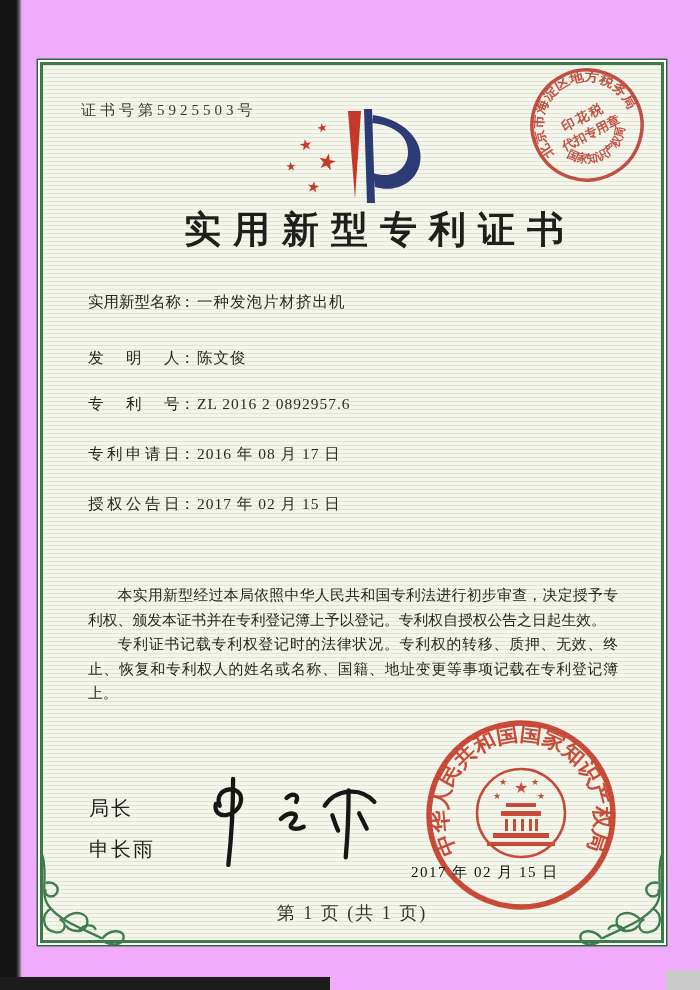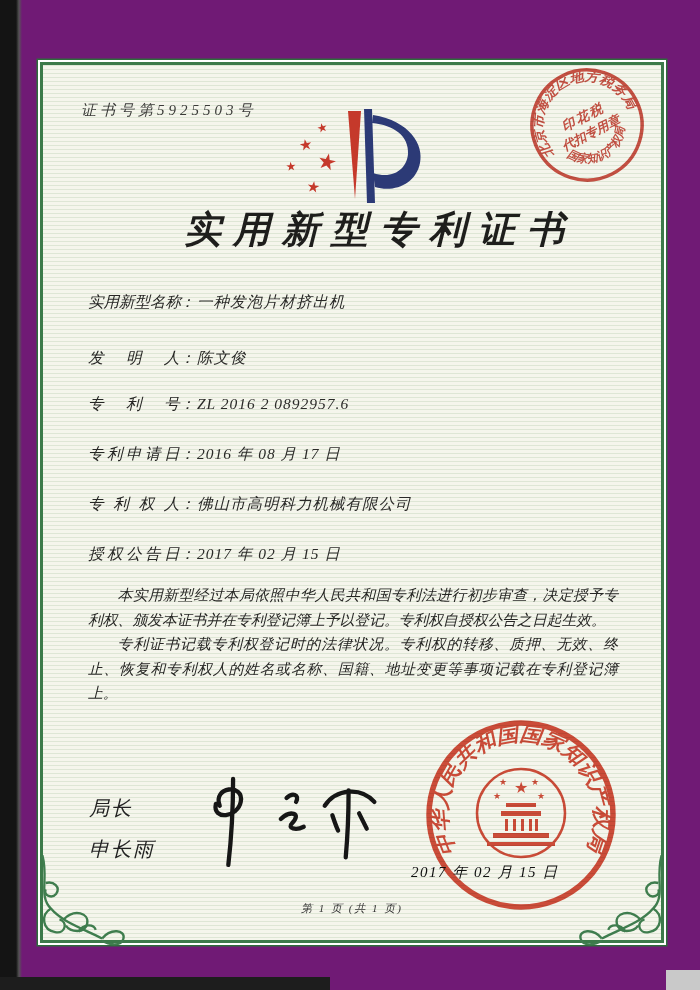--- a/index.html
+++ b/index.html
@@ -1,17 +1,17 @@
 <!DOCTYPE html>
 <html><head>
 <meta charset="utf-8">
 <style>
   html,body{margin:0;padding:0;background:#9a9a9a;}
-  .page{position:relative;width:700px;height:990px;background:#701a75;overflow:hidden;
-        font-family:"Liberation Serif","DejaVu Serif",serif;color:#2a2a28;font-style:italic;}
+  .page{position:relative;width:700px;height:990px;background:#f0abfc;overflow:hidden;
+        font-family:"Liberation Serif","DejaVu Serif",serif;color:#2a2a28;}
   .scan-edge-left{position:absolute;left:0;top:0;width:22px;height:100%;
         background:linear-gradient(90deg,#141414 0 16px,#555 19px,rgba(255,255,255,0) 22px);}
   .scan-edge-bottom{position:absolute;left:0;bottom:0;width:330px;height:13px;background:#1d1d1d;}
   .scan-edge-corner{position:absolute;right:0;bottom:0;width:34px;height:20px;background:#c9c9c9;}
 
   .frame{position:absolute;left:40px;top:62px;width:618px;height:875px;
          border:3px solid #3c7a4a;
          box-shadow:0 0 0 2px #ffffff,0 0 0 3.5px #2e6b3c;
          background-color:#f5f5ec;
          background-image:repeating-linear-gradient(180deg,
@@ -44,21 +44,21 @@
   .signer{position:absolute;left:46px;top:730px;font-size:20px;letter-spacing:2px;color:#222;}
   .signer div{margin-bottom:14px;}
   .signature{position:absolute;left:150px;top:706px;}
 
   .seal{position:absolute;left:378px;top:650px;width:200px;height:200px;
         mix-blend-mode:multiply;opacity:.92;}
   .seal-date{position:absolute;left:368px;top:798px;width:220px;font-size:15px;
              letter-spacing:1.5px;color:#111;white-space:nowrap;}
 
   .footer{position:absolute;left:0;top:836px;width:100%;text-align:center;
-          font-size:11px;letter-spacing:2px;color:#333;}
+          font-size:18px;letter-spacing:2px;color:#333;}
 
   .flourish{position:absolute;width:96px;height:96px;}
   .flourish.bl{left:-7px;bottom:-7px;}
   .flourish.br{right:-7px;bottom:-7px;transform:scaleX(-1);}
 </style>
 </head>
 <body>
 
 <div class="page">
   <div class="scan-edge-left"></div>
@@ -106,23 +106,20 @@
         <span class="flabel">实用新型名称</span><span class="fcolon">：</span><span class="fvalue">一种发泡片材挤出机</span>
       </div>
       <div class="frow">
         <span class="flabel">发明人</span><span class="fcolon">：</span><span class="fvalue">陈文俊</span>
       </div>
       <div class="frow">
         <span class="flabel">专利号</span><span class="fcolon">：</span><span class="fvalue">ZL 2016 2 0892957.6</span>
       </div>
       <div class="frow">
         <span class="flabel">专利申请日</span><span class="fcolon">：</span><span class="fvalue">2016 年 08 月 17 日</span>
-      </div>
-      <div class="frow">
-        <span class="flabel">专利权人</span><span class="fcolon">：</span><span class="fvalue">佛山市高明科力机械有限公司</span>
       </div>
       <div class="frow">
         <span class="flabel">授权公告日</span><span class="fcolon">：</span><span class="fvalue">2017 年 02 月 15 日</span>
       </div>
     </div>
 
     <div class="body-text">
       <p>本实用新型经过本局依照中华人民共和国专利法进行初步审查，决定授予专利权、颁发本证书并在专利登记簿上予以登记。专利权自授权公告之日起生效。</p>
       <p>专利证书记载专利权登记时的法律状况。专利权的转移、质押、无效、终止、恢复和专利权人的姓名或名称、国籍、地址变更等事项记载在专利登记簿上。</p>
     </div>

